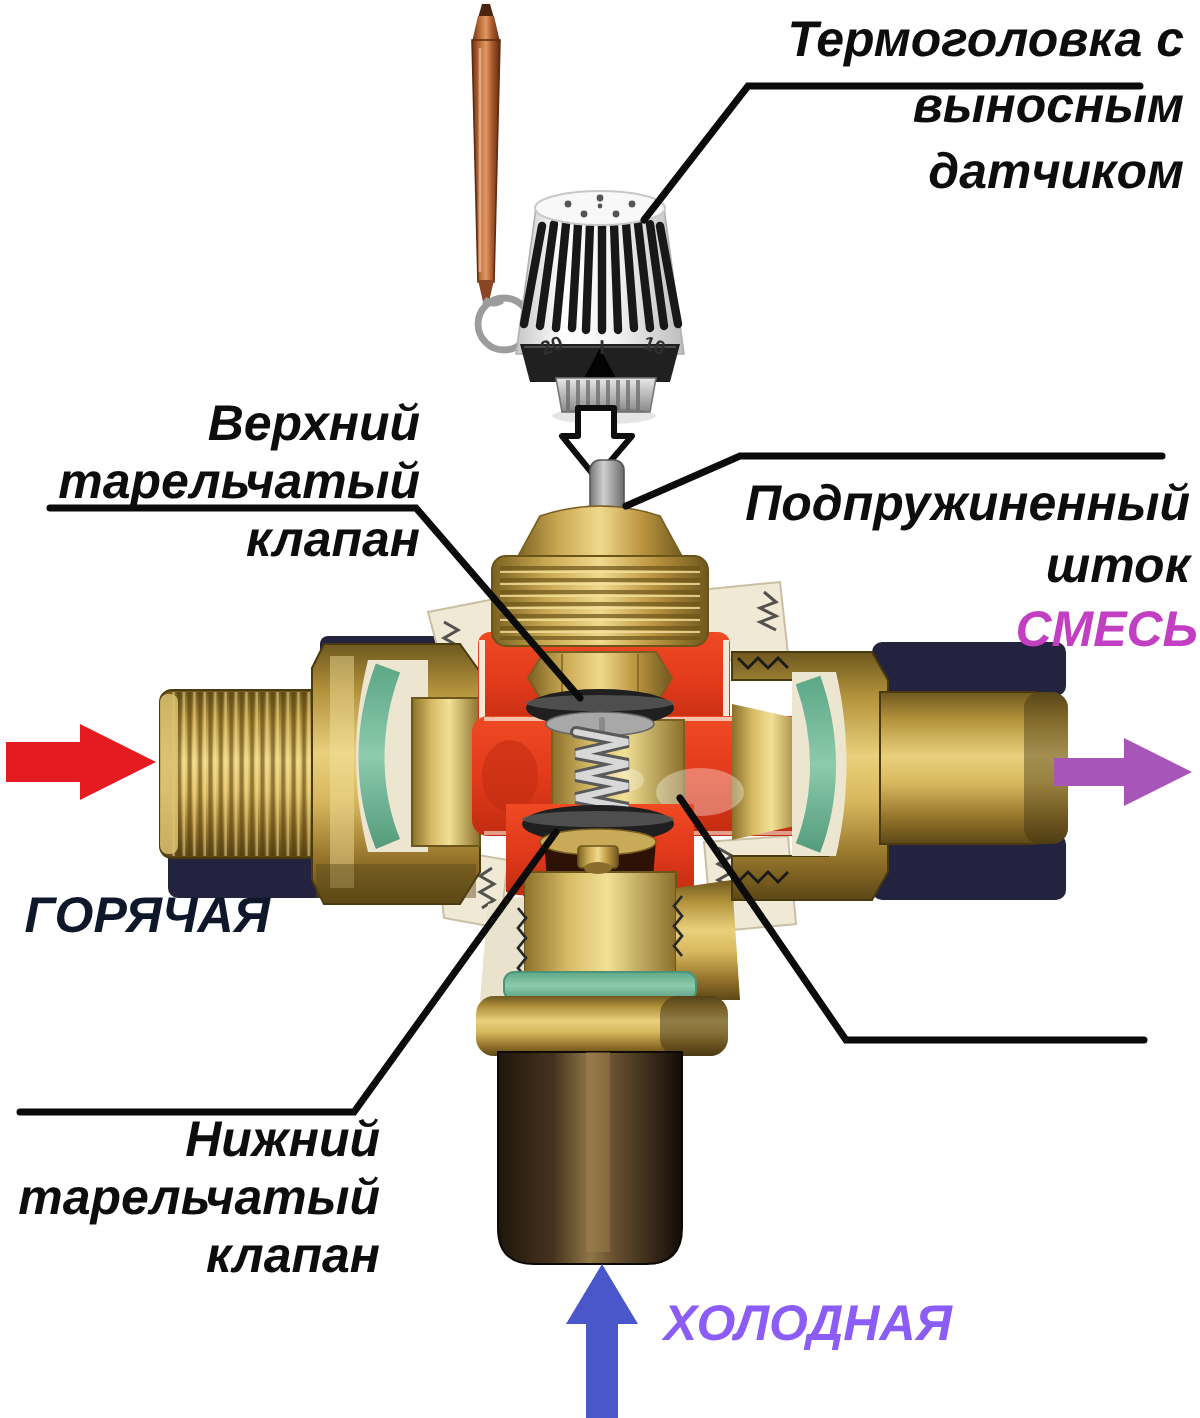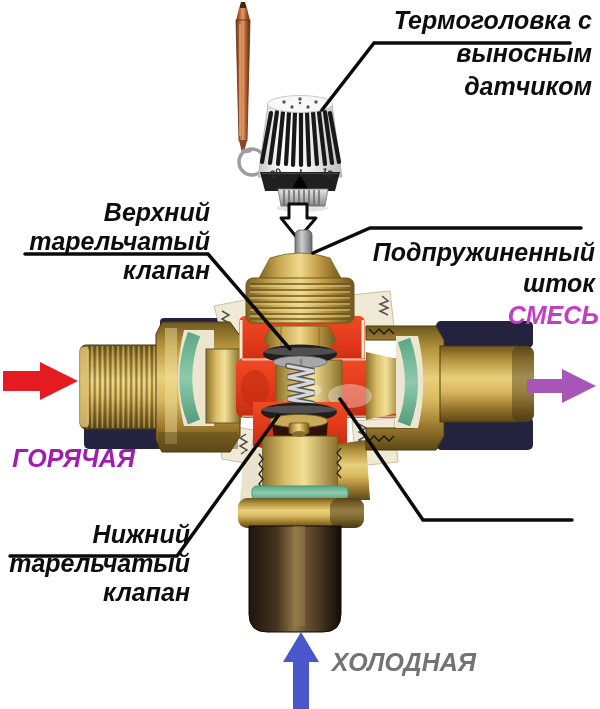--- a/index.html
+++ b/index.html
@@ -7,23 +7,23 @@
     position:relative;width:600px;height:709px;background:#ffffff;overflow:hidden;
     font-family:"Liberation Sans",sans-serif;
   }
   .stage svg{position:absolute;left:0;top:0;}
   .lbl{
     position:absolute;font-weight:bold;font-style:italic;color:#0d0d0d;
     font-size:25px;line-height:29px;text-align:right;white-space:pre-line;
     letter-spacing:0px;
   }
   .lbl.big{line-height:33px;}
-  .lbl.hot{color:#a21caf;}
+  .lbl.hot{color:#0f172a;}
   .lbl.mix{color:#c23ec2;}
-  .lbl.cold{color:#737373;}
+  .lbl.cold{color:#8b5cf6;}
 </style>
 </head>
 <body>
 
 <div class="stage">
 
 <svg width="600" height="709" viewBox="0 0 600 709">
   <defs>
     <linearGradient id="brassH" x1="0" y1="0" x2="0" y2="1">
       <stop offset="0" stop-color="#6e581e"></stop>
@@ -304,21 +304,21 @@
 выносным
 датчиком</div>
 
 <div class="lbl" style="left:355px;top:196px;width:240px;line-height:31px;margin-top:41px;">Подпружиненный
 шток</div>
 
 <div class="lbl" style="left:15px;top:198px;width:195px;">Верхний
 тарельчатый
 клапан</div>
 
-<div class="lbl" style="left:5px;top:520px;width:185px;font-style:italic;">Нижний
+<div class="lbl" style="left:5px;top:556px;width:185px;font-style:italic;">Нижний
 тарельчатый
 клапан</div>
 
 
 <div class="lbl hot" style="left:10px;top:444px;width:125px;">ГОРЯЧАЯ</div>
 
 <div class="lbl mix" style="left:504px;top:301px;width:95px;">СМЕСЬ</div>
 
 <div class="lbl cold" style="left:330px;top:648px;width:146px;">ХОЛОДНАЯ</div>
 

